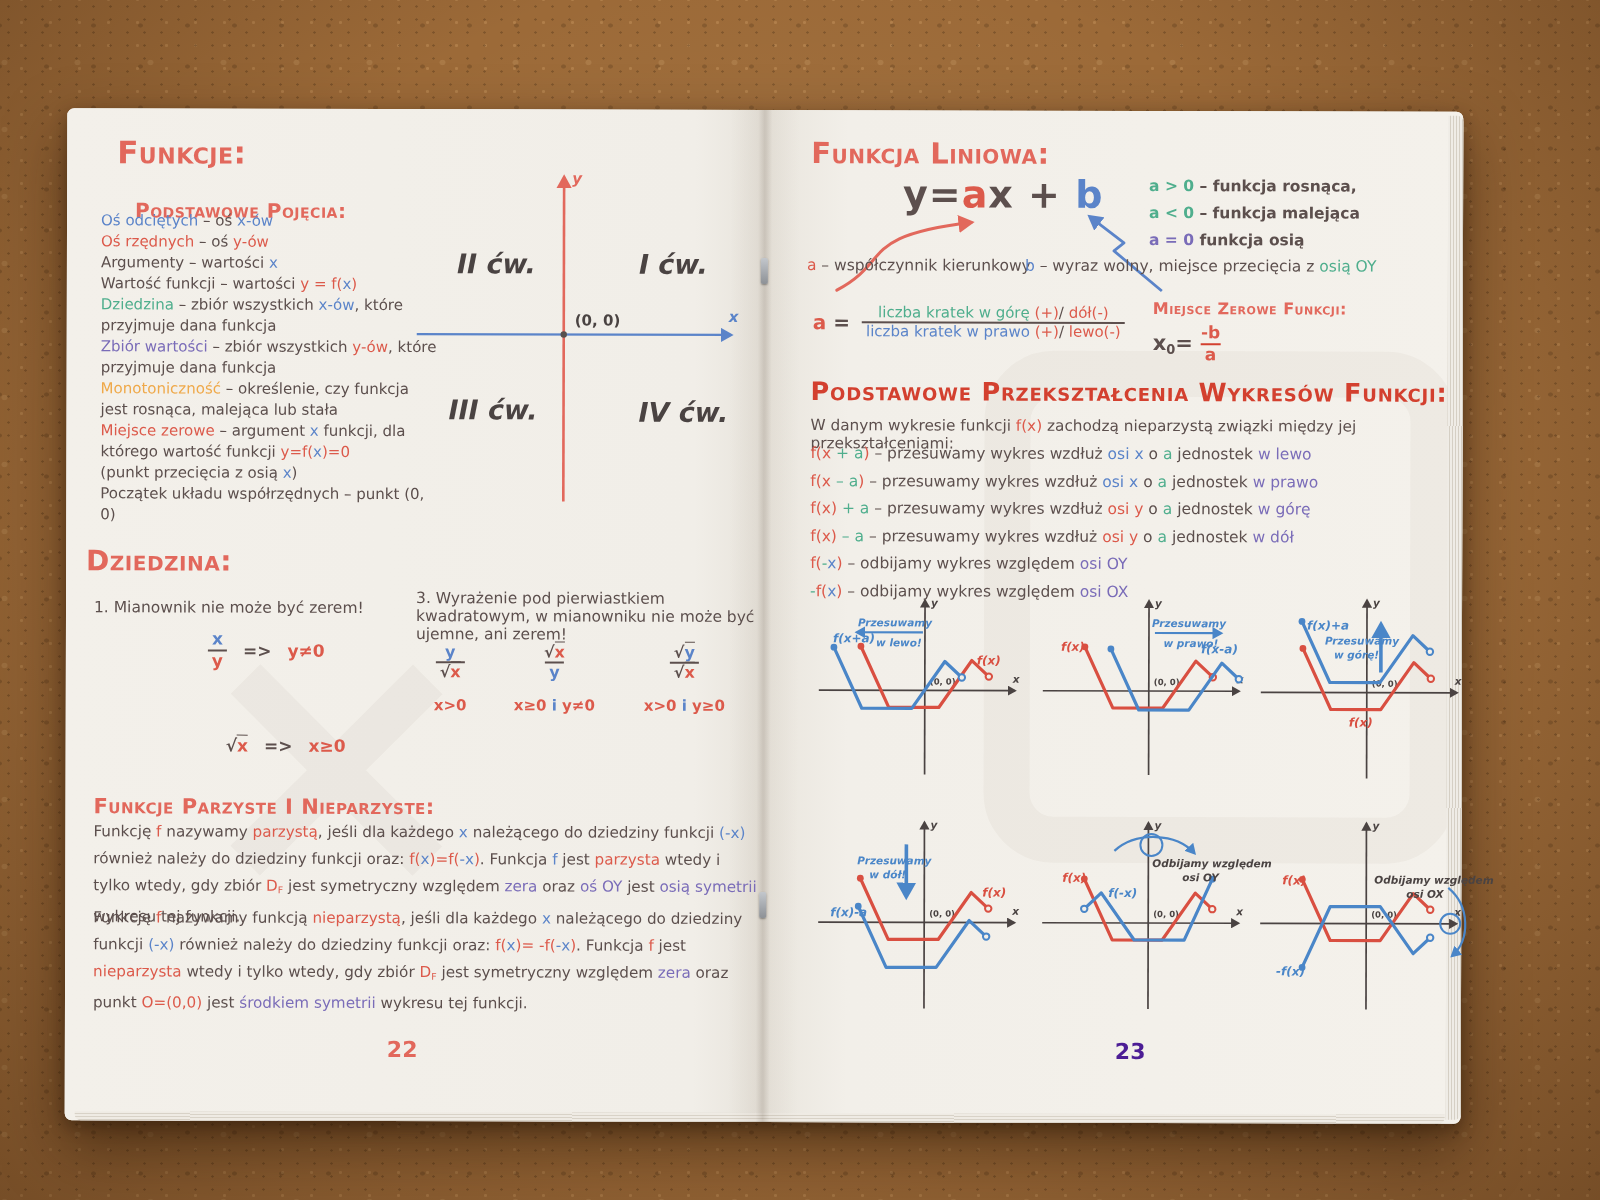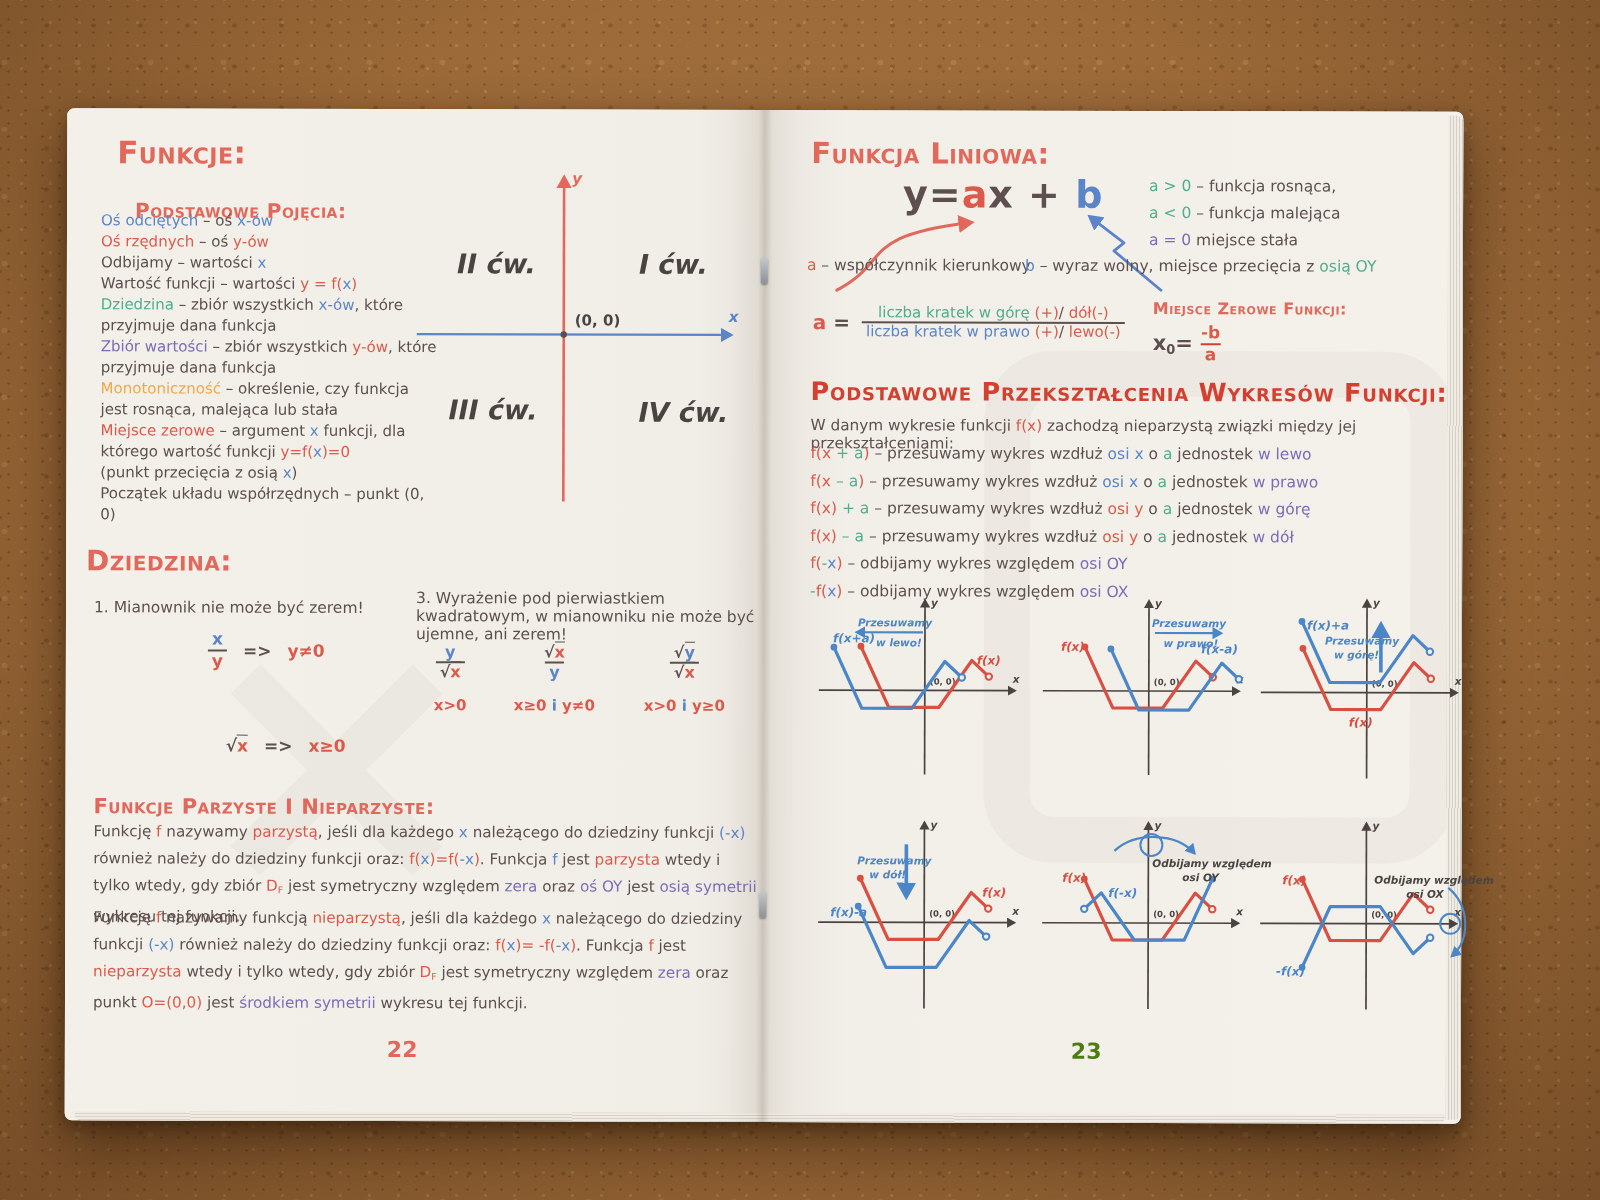--- a/index.html
+++ b/index.html
@@ -75,35 +75,35 @@
   .l-parh{left:28px;top:686px;font-size:21px}
   .par{font-size:15.2px;line-height:27px;color:#5c4f4d;font-weight:500}
   .l-p1{left:28px;top:710px;width:668px}
   .l-p2{left:28px;top:796px;width:672px}
   .pnum{font-size:22px;font-weight:bold}
   .l-pn{left:322px;top:928px;color:#e2685c}
 
   
   .r-title{left:744px;top:26px;font-size:29px}
   .r-formula{left:836px;top:62px;font-size:38px;font-weight:bold;letter-spacing:1px}
-  .r-acases{left:1082px;top:62px;font-size:15.5px;line-height:27px;font-weight:400}
+  .r-acases{left:1082px;top:62px;font-size:15.5px;line-height:27px;font-weight:700}
   .r-adesc{left:740px;top:146px;font-size:15.5px;font-weight:500}
   .r-bdesc{left:958px;top:146px;font-size:15.5px;font-weight:500}
   .r-slope{left:746px;top:194px;display:flex;align-items:center;gap:12px}
   .r-slope .lhs{font-size:20px;font-weight:bold}
   .r-slope .frac{font-size:15px;font-weight:500}
   .r-zeroh{left:1086px;top:188px;font-size:16px}
   .r-zerof{left:1086px;top:212px;display:flex;align-items:center;gap:4px}
   .r-zerof .lhs{font-size:21px;font-weight:bold}
   .r-zerof .frac{font-size:17px;font-weight:bold}
   .r-zerof .frac .den{border-top:2px solid #d3402f}
   .r-trh{left:744px;top:266px;font-size:25.5px;letter-spacing:.8px}
   .r-intro{left:744px;top:306px;font-size:15.3px;font-weight:500}
   .r-rules{left:744px;top:330px;font-size:15.5px;line-height:27.5px;font-weight:500}
-  .r-pn{left:1006px;top:928px;color:#4d7c0f}
+  .r-pn{left:1050px;top:928px;color:#4c1d95}
 
   
   .gsvg{position:absolute;overflow:visible}
   .g1{left:744px;top:470px}.g2{left:968px;top:470px}.g3{left:1186px;top:468px}
   .g4{left:744px;top:688px}.g5{left:968px;top:688px}.g6{left:1186px;top:688px}
   .gsvg .ax{stroke:#4a4342;stroke-width:1.7}
   .gsvg text{font-family:"DejaVu Sans",sans-serif}
   .gsvg .axl{font-size:10.5px;font-style:italic;fill:#4a4342;font-weight:bold}
   .gsvg .orig{font-size:8.5px;fill:#4a4342;font-weight:bold}
   .gsvg .note{font-size:10.5px;font-weight:bold;font-style:italic}
@@ -154,21 +154,21 @@
     <div class="fold"></div>
     <div class="staple s1"></div>
     <div class="staple s2"></div>
 
     <h1 class="abs l-title sc salmon" style="margin:0">Funkcje:</h1>
     <h2 class="abs l-sub sc salmon" style="margin:16px">Podstawowe Pojęcia:</h2>
 
     <div class="abs l-basics">
       <div class="bl"><span class="c-b">Oś odciętych</span><span class="c-k"> – oś </span><span class="c-b">x-ów</span></div>
       <div class="bl"><span class="c-r">Oś rzędnych</span><span class="c-k"> – oś </span><span class="c-r">y-ów</span></div>
-      <div class="bl"><span class="c-k">Odbijamy – wartości </span><span class="c-b">x</span></div>
+      <div class="bl"><span class="c-k">Argumenty – wartości </span><span class="c-b">x</span></div>
       <div class="bl"><span class="c-k">Wartość funkcji – wartości </span><span class="c-r">y = f(</span><span class="c-b">x</span><span class="c-r">)</span></div>
       <div class="bl"><span class="c-g">Dziedzina</span><span class="c-k"> – zbiór wszystkich </span><span class="c-b">x-ów</span><span class="c-k">, które przyjmuje dana funkcja</span></div>
       <div class="bl"><span class="c-p">Zbiór wartości</span><span class="c-k"> – zbiór wszystkich </span><span class="c-r">y-ów</span><span class="c-k">, które przyjmuje dana funkcja</span></div>
       <div class="bl"><span class="c-o">Monotoniczność</span><span class="c-k"> – określenie, czy funkcja jest rosnąca, malejąca lub stała</span></div>
       <div class="bl"><span class="c-r">Miejsce zerowe</span><span class="c-k"> – argument </span><span class="c-b">x</span><span class="c-k"> funkcji, dla którego wartość funkcji </span><span class="c-r">y=f(</span><span class="c-b">x</span><span class="c-r">)=0</span></div>
       <div class="bl"><span class="c-k">(punkt przecięcia z osią </span><span class="c-b">x</span><span class="c-k">)</span></div>
       <div class="bl"><span class="c-k">Początek układu współrzędnych – punkt (0, 0)</span></div>
     </div>
 
     <svg class="quadsvg" width="330" height="348" viewBox="0 0 330 348">
@@ -234,21 +234,21 @@
     <svg class="topArrow" style="left:756px;top:104px" width="180" height="80" viewBox="0 0 180 80">
       <path d="M 14,76 C 70,46 34,22 148,8" fill="none" stroke="#e2685c" stroke-width="3" stroke-linecap="round" marker-end="url(#m-red)"></path>
     </svg>
     <svg class="topArrow" style="left:955px;top:100px" width="150" height="85" viewBox="0 0 150 85">
       <polyline points="140,80 92,40 102,32 68,6" fill="none" stroke="#5b84c9" stroke-width="2.8" stroke-linejoin="round" marker-end="url(#m-bluax)"></polyline>
     </svg>
 
     <div class="abs r-acases">
       <div><span class="c-g">a &gt; 0</span><span class="c-k"> – funkcja rosnąca,</span></div>
       <div><span class="c-g">a &lt; 0</span><span class="c-k"> – funkcja malejąca</span></div>
-      <div><span class="c-p">a = 0</span><span class="c-k"> miejsce stała</span></div>
+      <div><span class="c-p">a = 0</span><span class="c-k"> funkcja osią</span></div>
     </div>
     <div class="abs r-adesc"><span class="c-r">a</span><span class="c-k"> – współczynnik kierunkowy</span></div>
     <div class="abs r-bdesc"><span class="c-b">b</span><span class="c-k"> – wyraz wolny, miejsce przecięcia z </span><span class="c-g">osią OY</span></div>
 
     <div class="abs r-slope">
       <span class="lhs"><span class="c-r">a</span><span class="c-k"> =</span></span>
       <span class="frac">
           <span class="num"><span class="c-g">liczba kratek w górę </span><span class="c-r">(+)</span><span class="c-k">/ </span><span class="c-r">dół(-)</span></span>
           <span class="den"><span class="c-b">liczba kratek w prawo </span><span class="c-r">(+)</span><span class="c-k">/ </span><span class="c-r">lewo(-)</span></span>
         </span>

